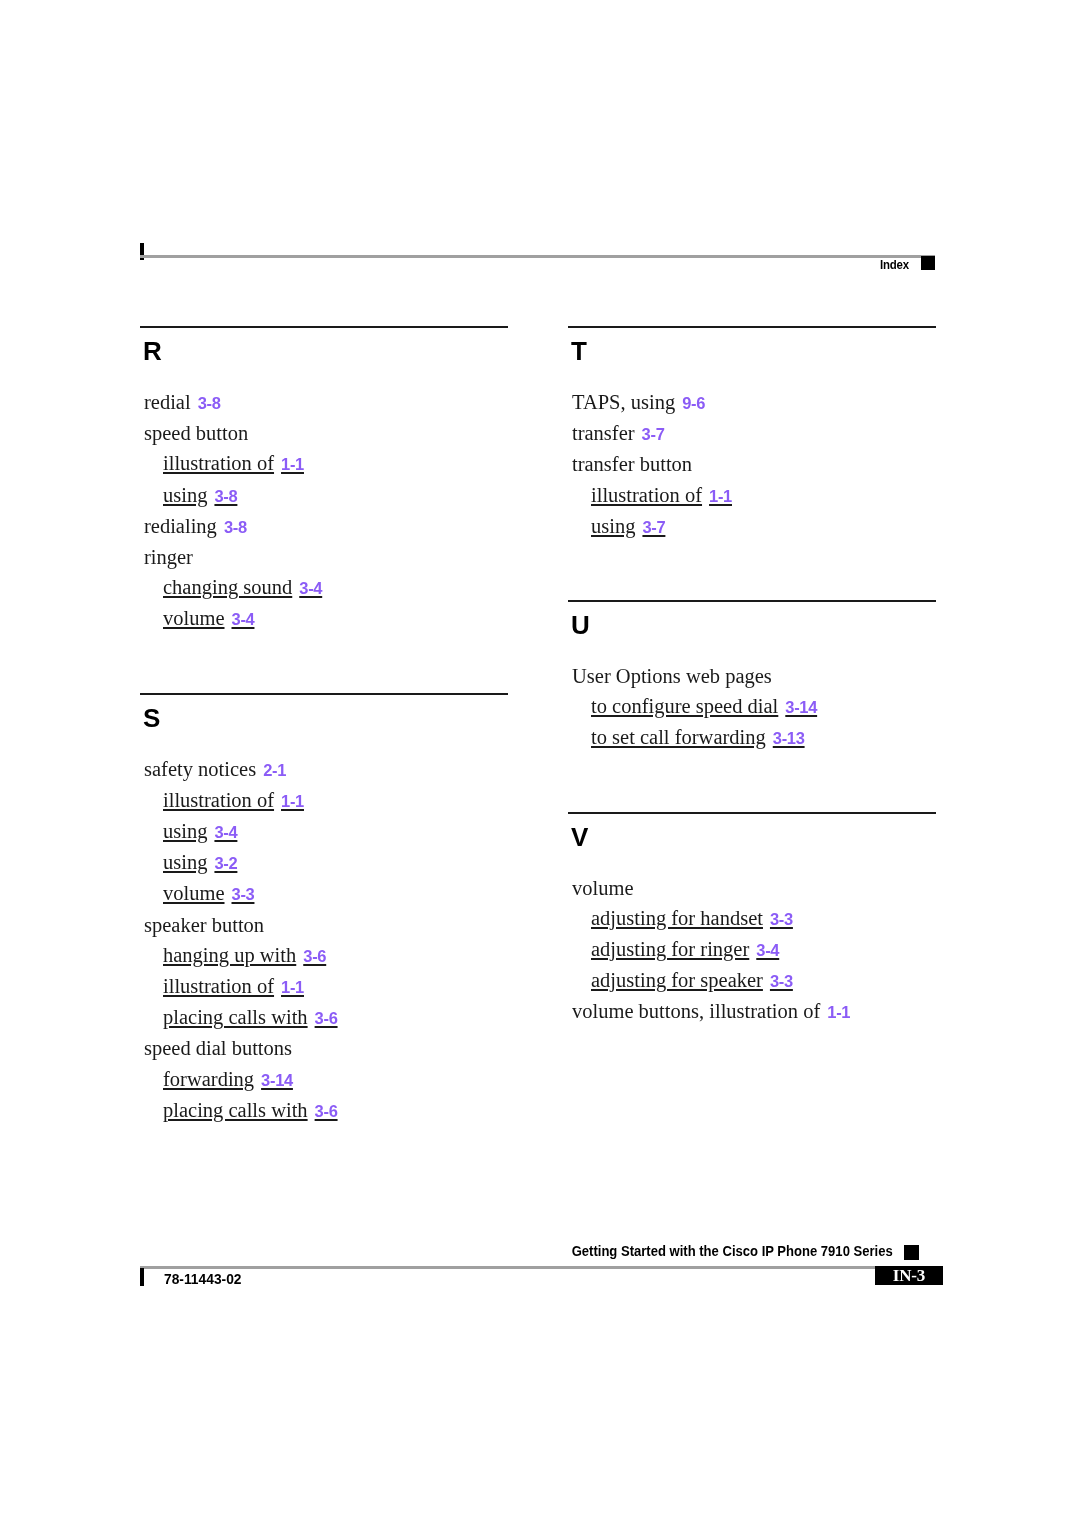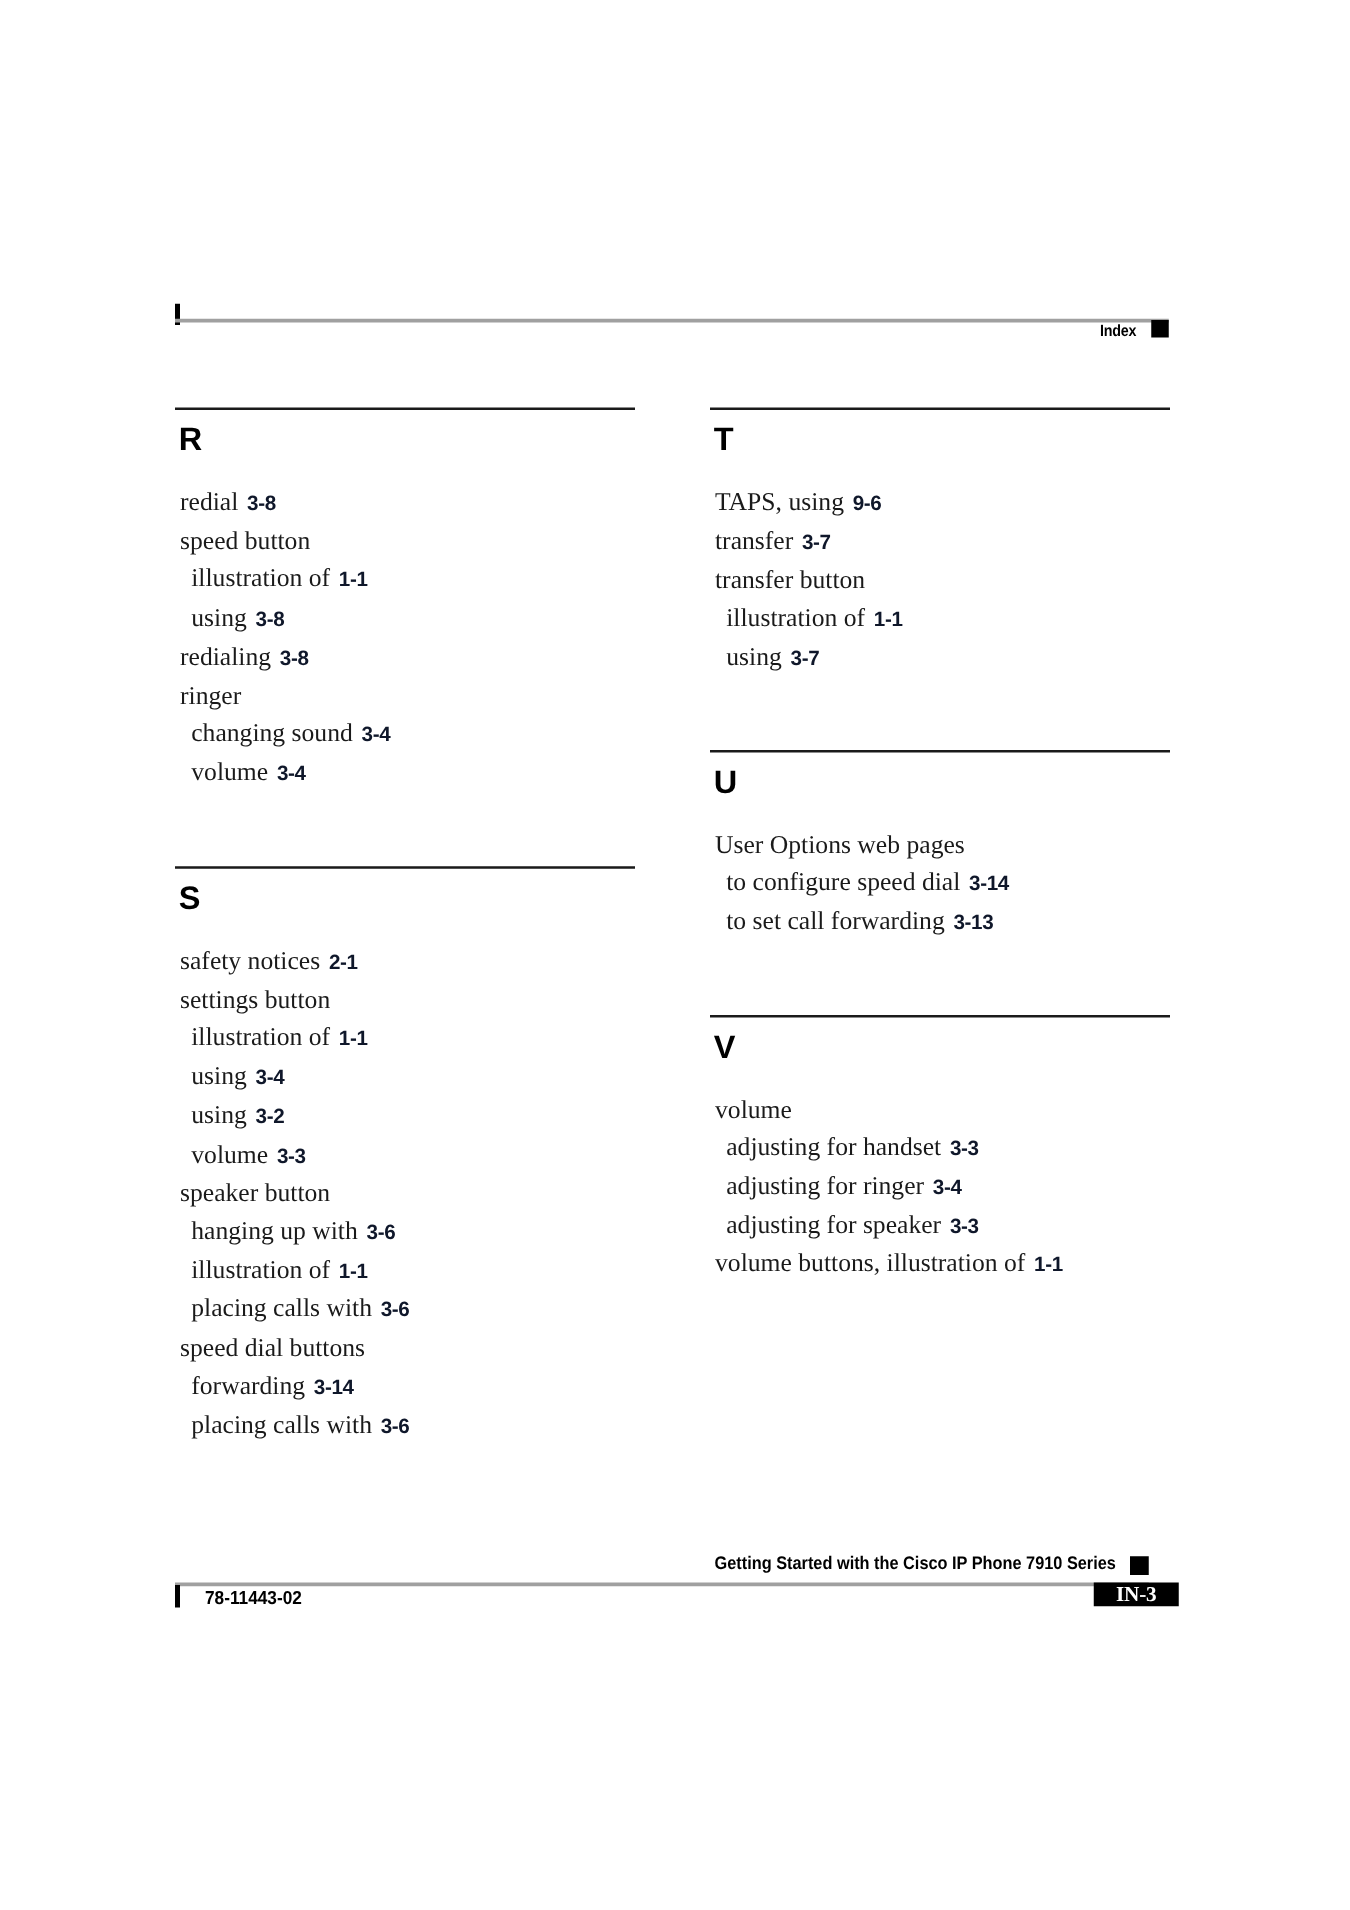--- a/index.html
+++ b/index.html
@@ -96,26 +96,26 @@
 
   
   .entry {
     font-family: "Liberation Serif", serif;
     font-size: 20.5px;
     line-height: 30.2px;
     color: #1a1a1a;
     white-space: nowrap;
   }
   .entry.level-0 { margin-left: 4px; }
-  .entry.level-1 { margin-left: 13px; }
+  .entry.level-1 { margin-left: 23px; text-decoration: underline; }
   .entry .page-ref {
     font-family: "Liberation Sans", sans-serif;
     font-weight: bold;
     font-size: 16.5px;
-    color: #0f172a;
+    color: #8b5cf6;
     margin-left: 7px;
     letter-spacing: -0.3px;
   }
   .section-gap { height: 58px; }
 
   
   .page-footer {
     position: absolute;
     left: 140px;
     top: 1243px;
@@ -209,21 +209,20 @@
         <div class="entry level-0"><span>redialing</span><span class="page-ref">3-8</span></div>
         <div class="entry level-0"><span>ringer</span></div>
         <div class="entry level-1"><span>changing sound</span><span class="page-ref">3-4</span></div>
         <div class="entry level-1"><span>volume</span><span class="page-ref">3-4</span></div>
       </div>
       <div class="section-gap"></div>
       <div class="section">
         <div class="section-rule"></div>
         <div class="section-letter">S</div>
         <div class="entry level-0"><span>safety notices</span><span class="page-ref">2-1</span></div>
-        <div class="entry level-0"><span>settings button</span></div>
         <div class="entry level-1"><span>illustration of</span><span class="page-ref">1-1</span></div>
         <div class="entry level-1"><span>using</span><span class="page-ref">3-4</span></div>
         <div class="entry level-1"><span>using</span><span class="page-ref">3-2</span></div>
         <div class="entry level-1"><span>volume</span><span class="page-ref">3-3</span></div>
         <div class="entry level-0"><span>speaker button</span></div>
         <div class="entry level-1"><span>hanging up with</span><span class="page-ref">3-6</span></div>
         <div class="entry level-1"><span>illustration of</span><span class="page-ref">1-1</span></div>
         <div class="entry level-1"><span>placing calls with</span><span class="page-ref">3-6</span></div>
         <div class="entry level-0"><span>speed dial buttons</span></div>
         <div class="entry level-1"><span>forwarding</span><span class="page-ref">3-14</span></div>

